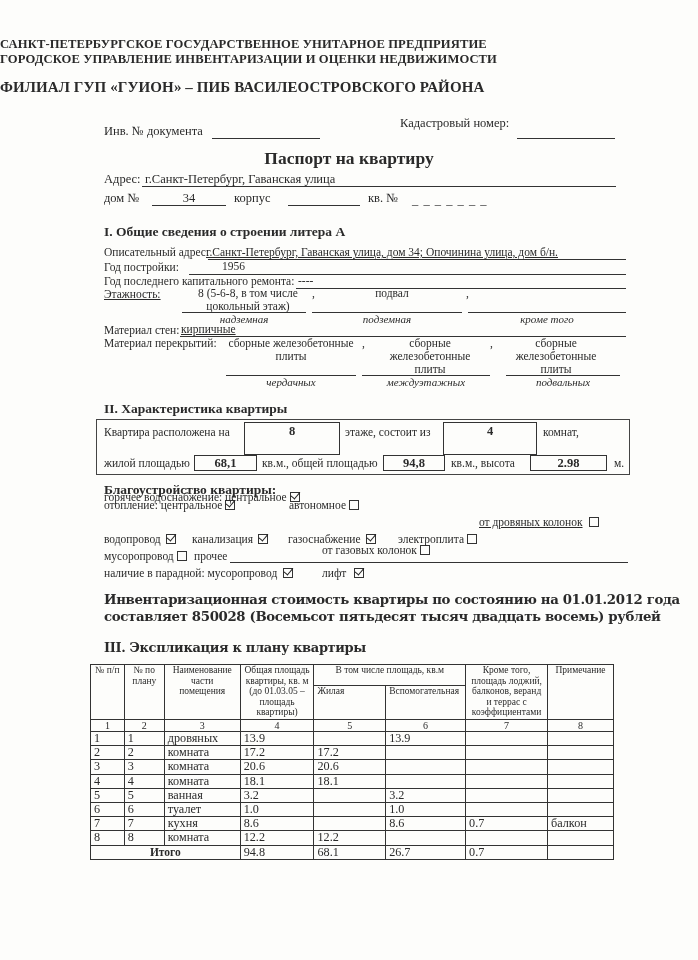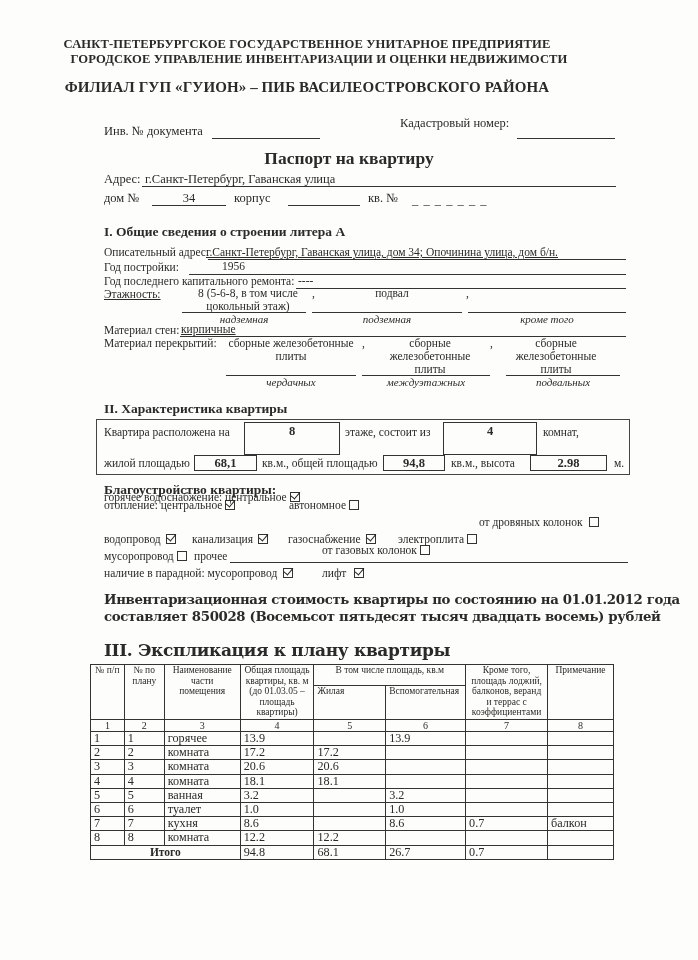--- a/index.html
+++ b/index.html
@@ -4,21 +4,21 @@
 <style>
   * { box-sizing: border-box; margin: 0; padding: 0; }
   html, body { width: 698px; height: 960px; background: #fdfdfb; }
   body {
     font-family: "Liberation Serif", "DejaVu Serif", serif;
     color: #2a2a2a;
     position: relative;
     overflow: hidden;
   }
   .abs { position: absolute; white-space: nowrap; }
-  .org { font-weight: bold; font-size: 12.6px; text-align: center; left: 0; width: 614px; letter-spacing: 0.1px; }
+  .org { font-weight: bold; font-size: 12.6px; text-align: left; left: 0; width: 614px; letter-spacing: 0.1px; }
   .lbl { font-size: 12.5px; }
   .sm { font-size: 11.5px; }
   .it { font-style: italic; font-size: 11px; text-align: center; }
   .hdr { font-weight: bold; font-size: 13.5px; }
   .line { position: absolute; height: 0; border-bottom: 1px solid #333; }
   .cbox { display: inline-block; width: 10px; height: 10px; border: 1px solid #333; position: relative; vertical-align: -1px; margin-left: 3px; }
   .cbox.on::after {
     content: ""; position: absolute; left: 2px; top: -3px; width: 4px; height: 8px;
     border-right: 1.5px solid #222; border-bottom: 1.5px solid #222; transform: rotate(40deg);
   }
@@ -29,21 +29,21 @@
   table.exp th { font-size: 9.5px; line-height: 10.5px; text-align: center; }
   table.exp tr.nums td { text-align: center; font-size: 10px; line-height: 11px; }
   table.exp tr.row td { height: 14.2px; line-height: 13px; font-size: 12.2px; }
   table.exp td.name { font-size: 11px; }
   table.exp th.left { text-align: left; }
 </style>
 </head>
 <body>
 
 <div class="abs org" style="top:37px;">САНКТ-ПЕТЕРБУРГСКОЕ ГОСУДАРСТВЕННОЕ УНИТАРНОЕ ПРЕДПРИЯТИЕ</div>
-<div class="abs org" style="top:52px;padding-left:24px;">ГОРОДСКОЕ УПРАВЛЕНИЕ ИНВЕНТАРИЗАЦИИ И ОЦЕНКИ НЕДВИЖИМОСТИ</div>
+<div class="abs org" style="top:52px;">ГОРОДСКОЕ УПРАВЛЕНИЕ ИНВЕНТАРИЗАЦИИ И ОЦЕНКИ НЕДВИЖИМОСТИ</div>
 <div class="abs org" style="top:79px;font-size:15px;">ФИЛИАЛ ГУП «ГУИОН» – ПИБ ВАСИЛЕОСТРОВСКОГО РАЙОНА</div>
 
 <div class="abs lbl" style="left:104px;top:124px;">Инв. № документа</div>
 <div class="line" style="left:212px;top:138px;width:108px;"><span></span></div>
 <div class="abs lbl" style="left:400px;top:116px;">Кадастровый номер:</div>
 <div class="line" style="left:517px;top:138px;width:98px;"><span></span></div>
 
 <div class="abs" style="left:0;width:698px;text-align:center;top:148px;font-weight:bold;font-size:17.5px;">Паспорт на квартиру</div>
 
 <div class="abs lbl" style="left:104px;top:172px;">Адрес:</div>
@@ -128,21 +128,21 @@
   <span>автономное</span><span class="cbox"></span>
 </div>
 
 <div class="abs sm" style="left:104px;top:491px;">
   <span>горячее водоснабжение:</span>
   <span>центральное</span><span class="cbox on"></span>
 </div>
 <div class="abs sm" style="left:322px;top:516px;margin-top:28px;">
   <span>от газовых колонок</span><span class="cbox"></span>
 </div>
-<div class="abs sm" style="left:479px;top:516px;">
+<div class="abs sm" style="left:479px;top:516px;text-decoration:underline;">
   <span>от дровяных колонок</span><span class="cbox" style="margin-left:6px;"></span>
 </div>
 
 <div class="abs sm" style="left:104px;top:533px;text-align:right;">
   <span>водопровод</span><span class="cbox on" style="margin-left:5px;"></span>
 </div>
 <div class="abs sm" style="left:192px;top:533px;">
   <span>канализация</span><span class="cbox on" style="margin-left:5px;"></span>
 </div>
 <div class="abs sm" style="left:288px;top:533px;">
@@ -162,21 +162,21 @@
   <span>наличие в парадной:</span>
   <span>мусоропровод</span><span class="cbox on" style="margin-left:6px;"></span>
 </div>
 <div class="abs sm" style="left:322px;top:567px;">
   <span>лифт</span><span class="cbox on" style="margin-left:8px;"></span>
 </div>
 
 <div class="abs" style="left:104px;top:592px;font-weight:bold;font-size:13.3px;font-family:'DejaVu Serif','Liberation Serif',serif;letter-spacing:-0.35px;">Инвентаризационная стоимость квартиры по состоянию на 01.01.2012 года</div>
 <div class="abs" style="left:104px;top:609px;font-weight:bold;font-size:13.3px;font-family:'DejaVu Serif','Liberation Serif',serif;letter-spacing:-0.35px;">составляет 850028 (Восемьсот пятьдесят тысяч двадцать восемь) рублей</div>
 
-<div class="abs" style="left:104px;top:640px;font-weight:bold;font-size:17px;font-family:'DejaVu Serif','Liberation Serif',serif;letter-spacing:-0.35px;">III. Экспликация к плану квартиры</div>
+<div class="abs" style="left:104px;top:640px;font-weight:bold;font-size:13px;font-family:'DejaVu Serif','Liberation Serif',serif;letter-spacing:-0.35px;">III. Экспликация к плану квартиры</div>
 
 <table class="exp">
   <colgroup>
     <col style="width:34px">
       <col style="width:40px">
       <col style="width:76px">
       <col style="width:74px">
     <col style="width:72px">
       <col style="width:80px">
       <col style="width:82px">
@@ -204,21 +204,21 @@
     <td>5</td>
     <td>6</td>
     <td>7</td>
     <td>8</td>
   </tr>
   </tbody>
     <tbody id="exp-body">
       <tr class="row">
         <td>1</td>
         <td>1</td>
-        <td class="name">горячее</td>
+        <td class="name">дровяных</td>
         <td>13.9</td>
         <td></td>
         <td>13.9</td>
         <td></td>
         <td></td>
       </tr>
       <tr class="row">
         <td>2</td>
         <td>2</td>
         <td class="name">комната</td>

